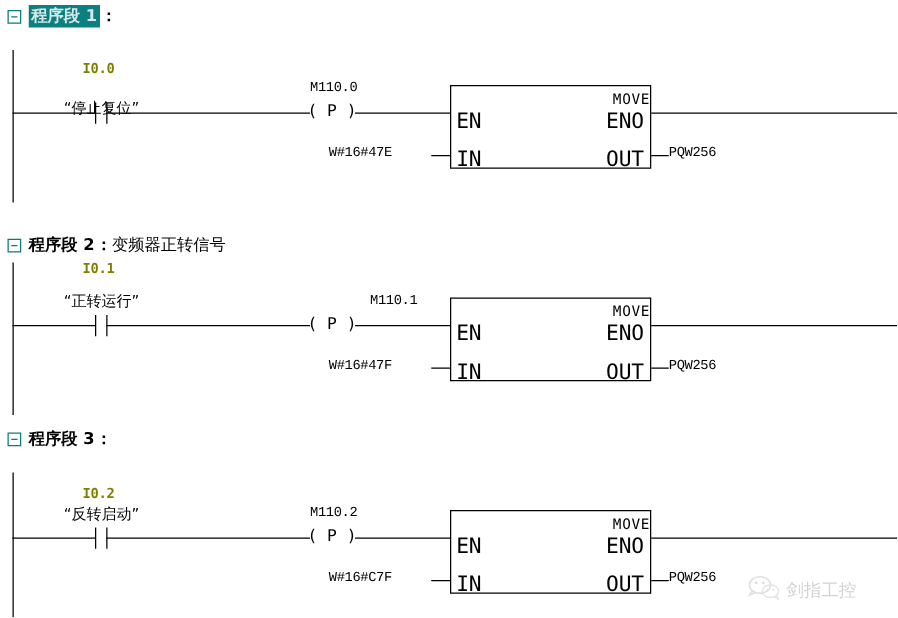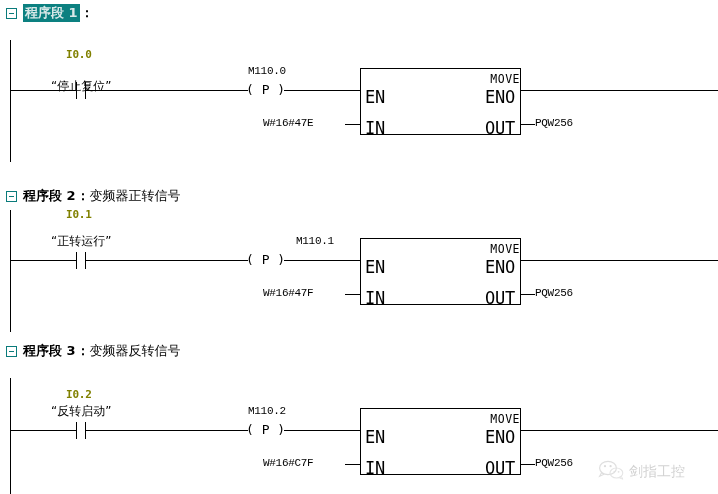--- a/index.html
+++ b/index.html
@@ -238,21 +238,20 @@
   </div>
 
   <div class="wire-h" style="left:521px; top:260px; width:197px;"></div>
   <div class="wire-h" style="left:521px; top:294px; width:14px;"></div>
   <div class="mono" style="left:535px; top:287px;">PQW256</div>
 
   <div class="net-header" style="top:342px;">
     <span class="collapse-box"></span>
     <span class="net-title">程序段 3</span>
     <span class="net-sep">：</span>
-    <span class="net-comment">变频器反转信号</span>
   </div>
 
   <div class="wire-v" style="left:10px; top:378px; height:116px;"></div>
 
   <div class="addr" style="left:66px; top:388px;">I0.2</div>
   <div class="symname" style="left:51px; top:403px;">“反转启动”</div>
 
   <div class="wire-h" style="left:10px; top:430px; width:66px;"></div>
   <div class="contact" style="left:76px; top:422px;">
     <span class="bar left"></span>

